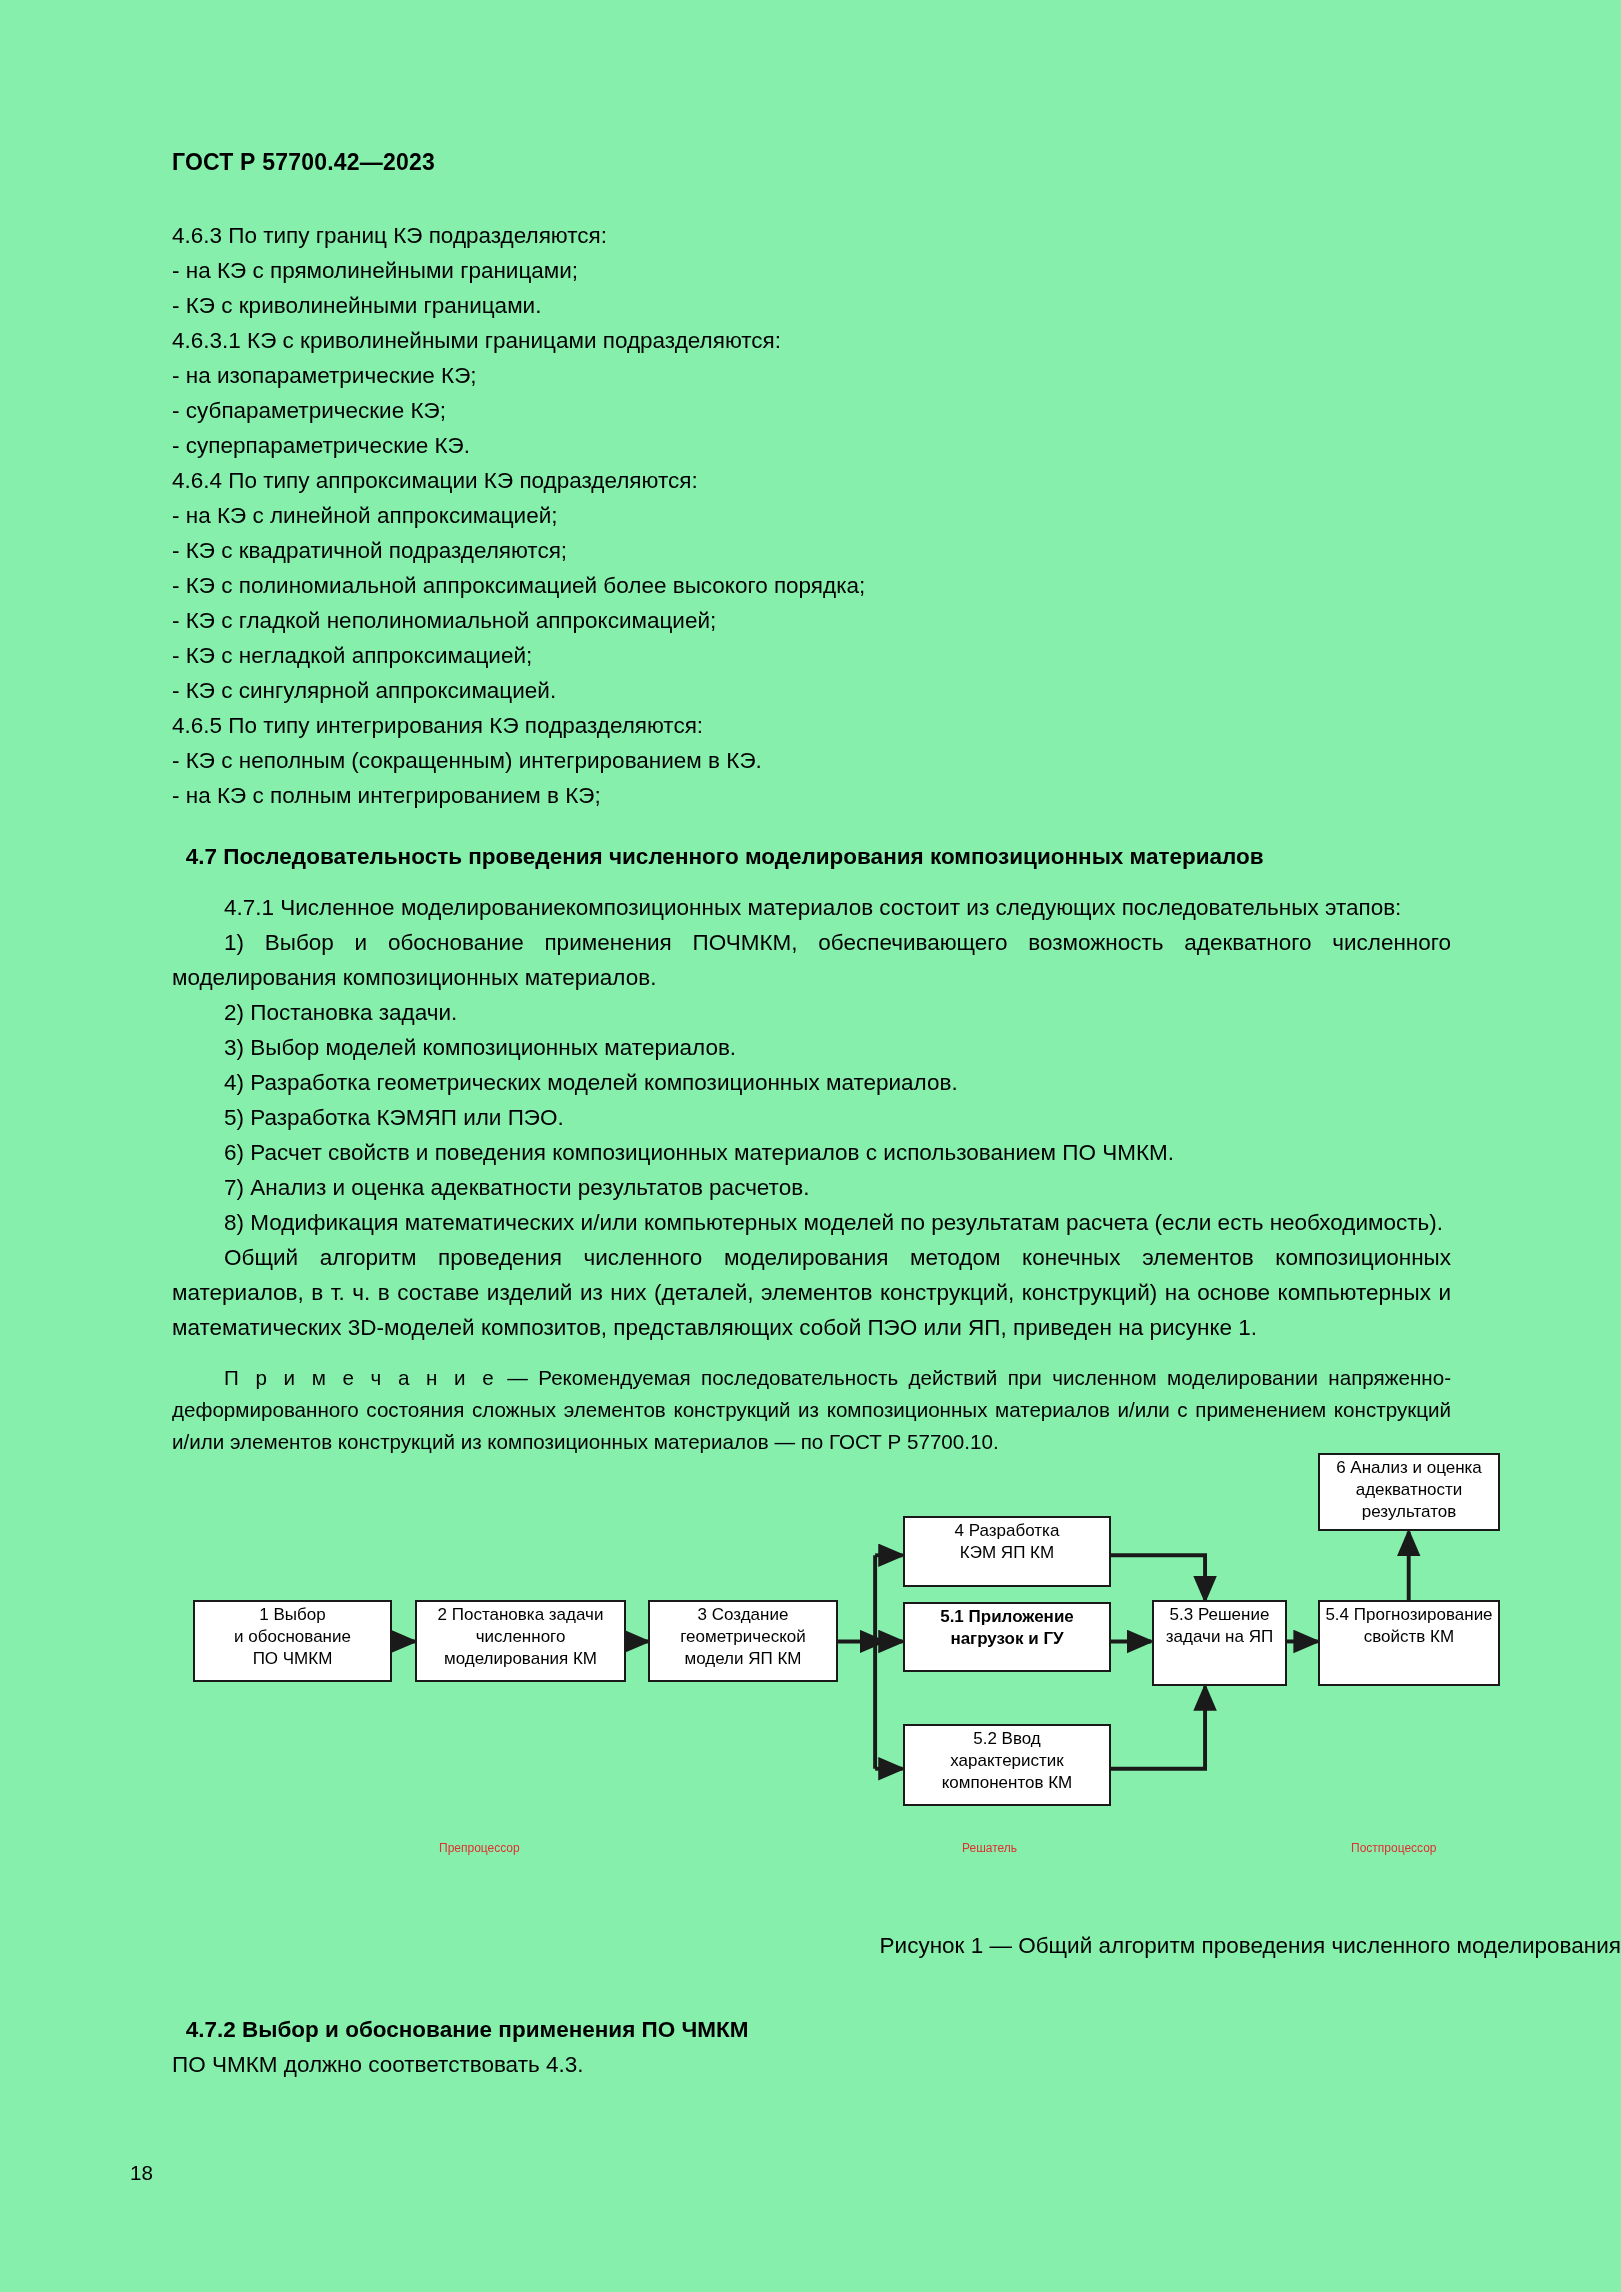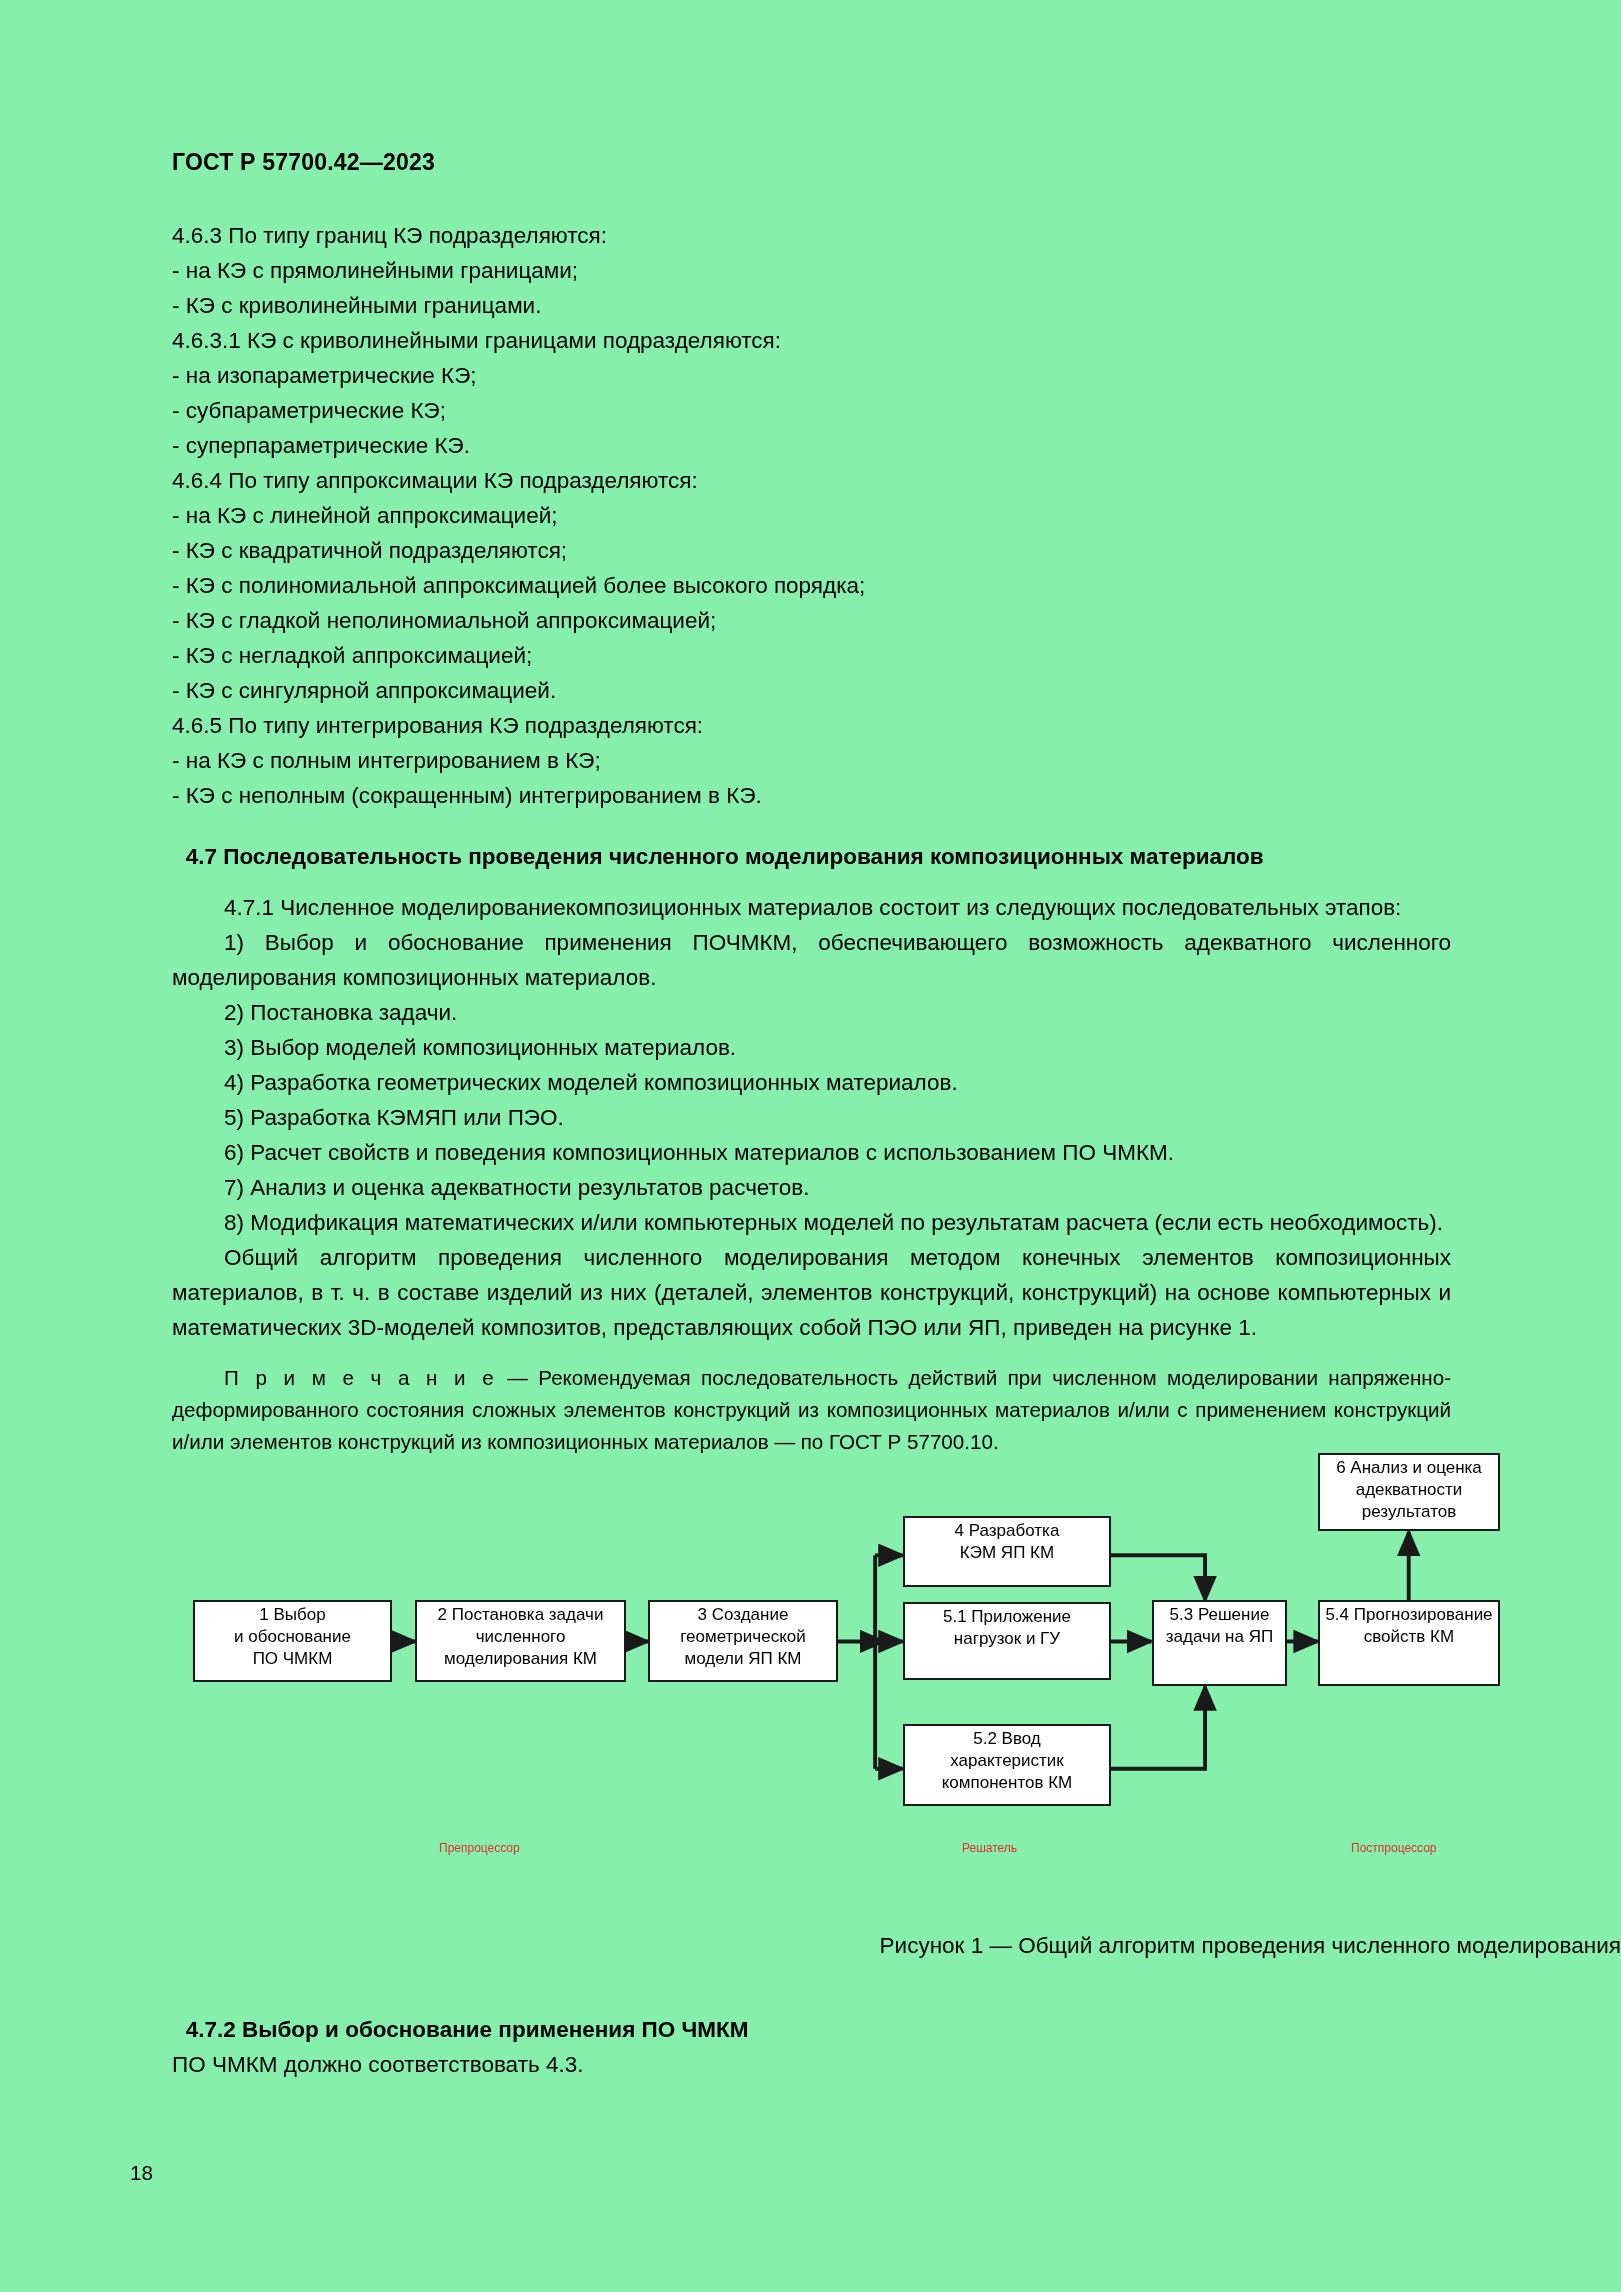--- a/index.html
+++ b/index.html
@@ -170,22 +170,22 @@
 
     <div class="line">4.6.4 По типу аппроксимации КЭ подразделяются:</div>
     <div class="line">- на КЭ с линейной аппроксимацией;</div>
     <div class="line">- КЭ с квадратичной подразделяются;</div>
     <div class="line">- КЭ с полиномиальной аппроксимацией более высокого порядка;</div>
     <div class="line">- КЭ с гладкой неполиномиальной аппроксимацией;</div>
     <div class="line">- КЭ с негладкой аппроксимацией;</div>
     <div class="line">- КЭ с сингулярной аппроксимацией.</div>
 
     <div class="line">4.6.5 По типу интегрирования КЭ подразделяются:</div>
+    <div class="line">- КЭ с неполным (сокращенным) интегрированием в КЭ.</div>
     <div class="line">- на КЭ с полным интегрированием в КЭ;</div>
-    <div class="line">- КЭ с неполным (сокращенным) интегрированием в КЭ.</div>
 
     <div class="spacer-m"></div>
 
     <div class="heading-wrap">
       <p class="heading heading-indent">4.7 Последовательность проведения численного моделирования композиционных материалов</p>
     </div>
 
     <div class="spacer-s"></div>
 
     <p class="para first-indent">4.7.1 Численное моделированиекомпозиционных материалов состоит из следующих последовательных этапов:</p>
@@ -261,21 +261,21 @@
     </div>
 
     <div class="node" style="left:648px; top:125px; width:190px; height:82px;">
       <span>3 Создание<br>геометрической<br>модели ЯП КМ</span>
     </div>
 
     <div class="node" style="left:903px; top:41px; width:208px; height:71px;">
       <span>4 Разработка<br>КЭМ ЯП КМ</span>
     </div>
 
-    <div class="node" style="left:903px; top:127px; width:208px; height:78px;">
+    <div class="node" style="left:903px; top:127px; width:208px; height:70px;font-weight:bold;">
       <span>5.1 Приложение<br>нагрузок и ГУ</span>
     </div>
 
     <div class="node" style="left:903px; top:249px; width:208px; height:82px;">
       <span>5.2 Ввод<br>характеристик<br>компонентов КМ</span>
     </div>
 
     <div class="node" style="left:1152px; top:125px; width:135px; height:86px;">
       <span>5.3 Решение<br>задачи на ЯП</span>
     </div>

